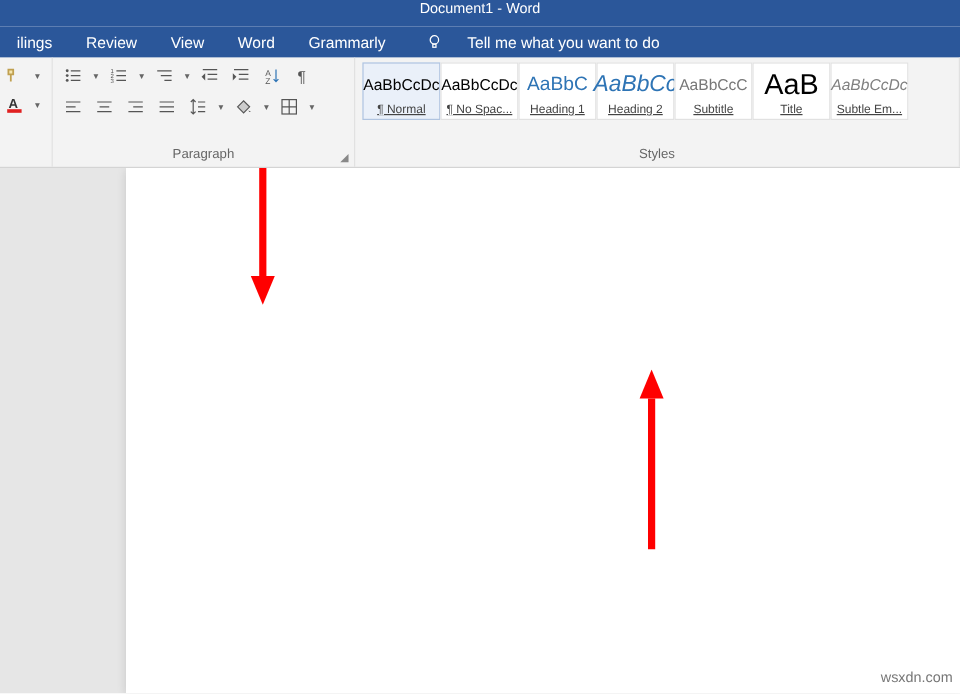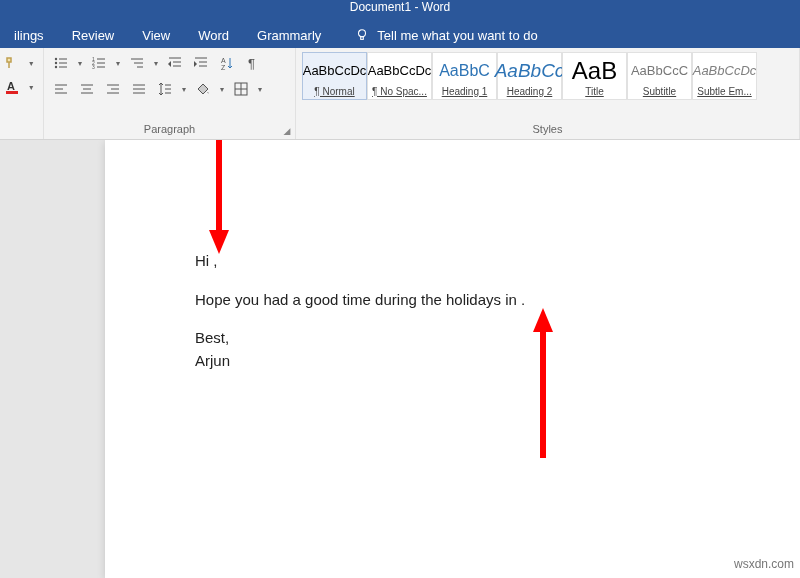--- a/index.html
+++ b/index.html
@@ -1,21 +1,21 @@
 <!DOCTYPE html>
 <html><head>
 <meta charset="utf-8">
 <style>
 * { margin: 0; padding: 0; box-sizing: border-box; font-family: "Segoe UI", Arial, sans-serif; }
 body { width: 800px; height: 578px; background: #fff; overflow: hidden; position: relative; }
 
 .titlebar { background: #2b579a; height: 22px; color: #fff; font-size: 12px; display: flex; align-items: flex-start; justify-content: center; }
 .tabbar { background: #2b579a; height: 26px; display: flex; align-items: center; padding-left: 0; }
 .tab { color: #fff; font-size: 13px; padding: 0 14px; height: 26px; display: flex; align-items: center; cursor: pointer; }
-.tellme { display: flex; align-items: center; color: #fff; font-size: 13px; margin-left: 20px; gap: 8px; }
+.tellme { display: flex; align-items: center; color: #fff; font-size: 13px; margin-left: 20px; gap: 20px; }
 .bulb { width: 14px; height: 14px; }
 
 .ribbon { background: #f3f3f3; border-bottom: 1px solid #d4d4d4; height: 92px; display: flex; }
 .group { border-right: 1px solid #e1e1e1; display: flex; flex-direction: column; justify-content: space-between; padding: 4px 6px 2px 6px; position: relative; }
 .group-label { text-align: center; font-size: 11px; color: #666; padding: 2px 0; }
 .group-dialog { position: absolute; right: 2px; bottom: 2px; width: 12px; height: 12px; font-size: 9px; color: #888; display: flex; align-items: center; justify-content: center; cursor: pointer; }
 
 .ico-row { display: flex; gap: 4px; align-items: center; }
 .ico { width: 22px; height: 22px; display: flex; align-items: center; justify-content: center; cursor: pointer; border-radius: 2px; }
 .ico svg { width: 16px; height: 16px; }
@@ -219,45 +219,39 @@
       </div>
       <div class="style-box">
         <div class="style-preview" style="color:#2e74b5;font-size:16px;">AaBbC</div>
         <div class="style-name">Heading 1</div>
       </div>
       <div class="style-box">
         <div class="style-preview" style="color:#2e74b5;font-size:19px;font-style:italic;">AaBbCc</div>
         <div class="style-name">Heading 2</div>
       </div>
       <div class="style-box">
+        <div class="style-preview" style="color:#777;">AaBbCcC</div>
+        <div class="style-name">Subtitle</div>
+      </div>
+      <div class="style-box">
         <div class="style-preview" style="font-size:24px;font-weight:300;">AaB</div>
         <div class="style-name">Title</div>
       </div>
       <div class="style-box">
-        <div class="style-preview" style="color:#777;">AaBbCcC</div>
-        <div class="style-name">Subtitle</div>
-      </div>
-      <div class="style-box">
         <div class="style-preview" style="color:#808080;font-style:italic;">AaBbCcDc</div>
         <div class="style-name">Subtle Em...</div>
       </div>
     </div>
     <div class="group-label">Styles</div>
   </div>
 
 </div>
 
 <div class="workspace">
   <div class="page">
-    <div class="doc-content">
-      <div class="doc-line">Hi ,</div>
-      <div class="doc-line">Hope you had a good time during the holidays in .</div>
-      <div>Best,</div>
-      <div>Arjun</div>
-    </div>
 
     <div class="arrow" style="left:102px; top:-4px;">
       <svg width="24" height="120">
           <line x1="12" y1="0" x2="12" y2="100" stroke="#ff0000" stroke-width="6"></line>
           <polygon points="12,118 2,94 22,94" fill="#ff0000"></polygon>
         </svg>
     </div>
     <div class="arrow" style="left:426px; top:168px;">
       <svg width="24" height="150">
           <line x1="12" y1="150" x2="12" y2="24" stroke="#ff0000" stroke-width="6"></line>

